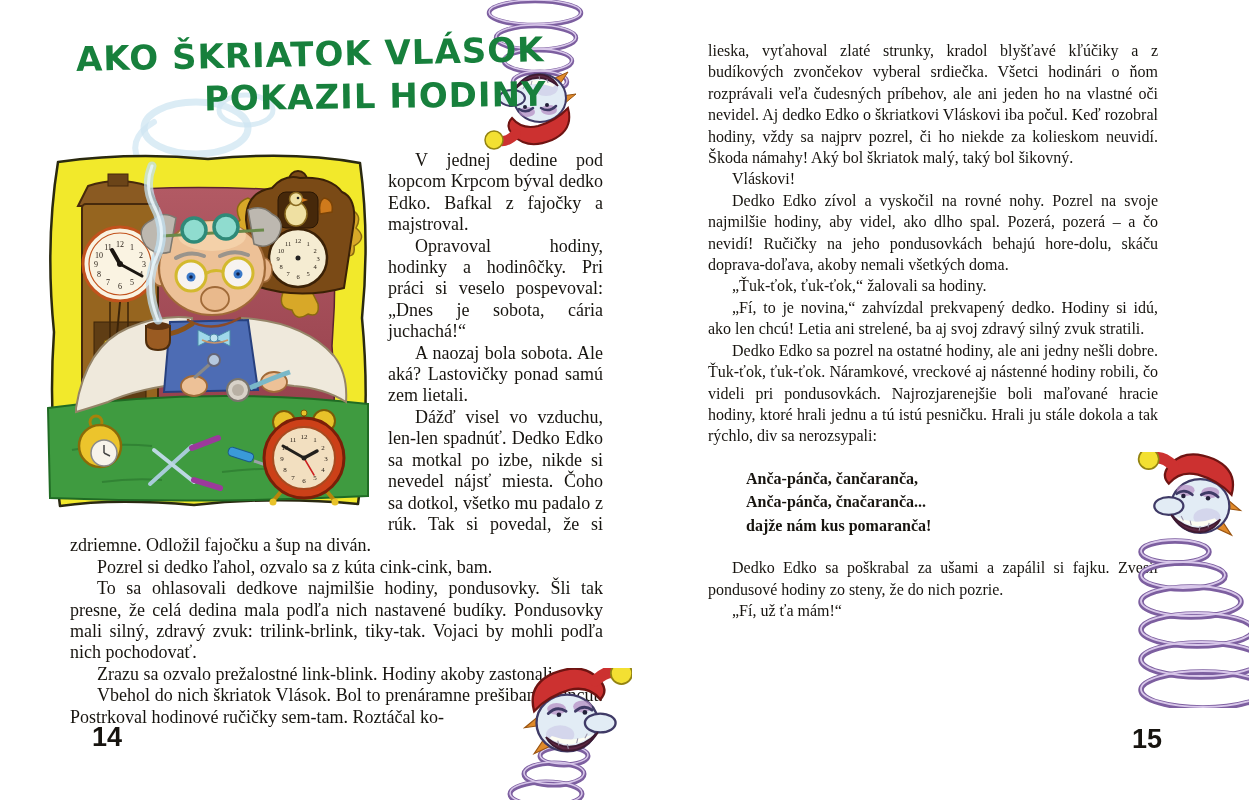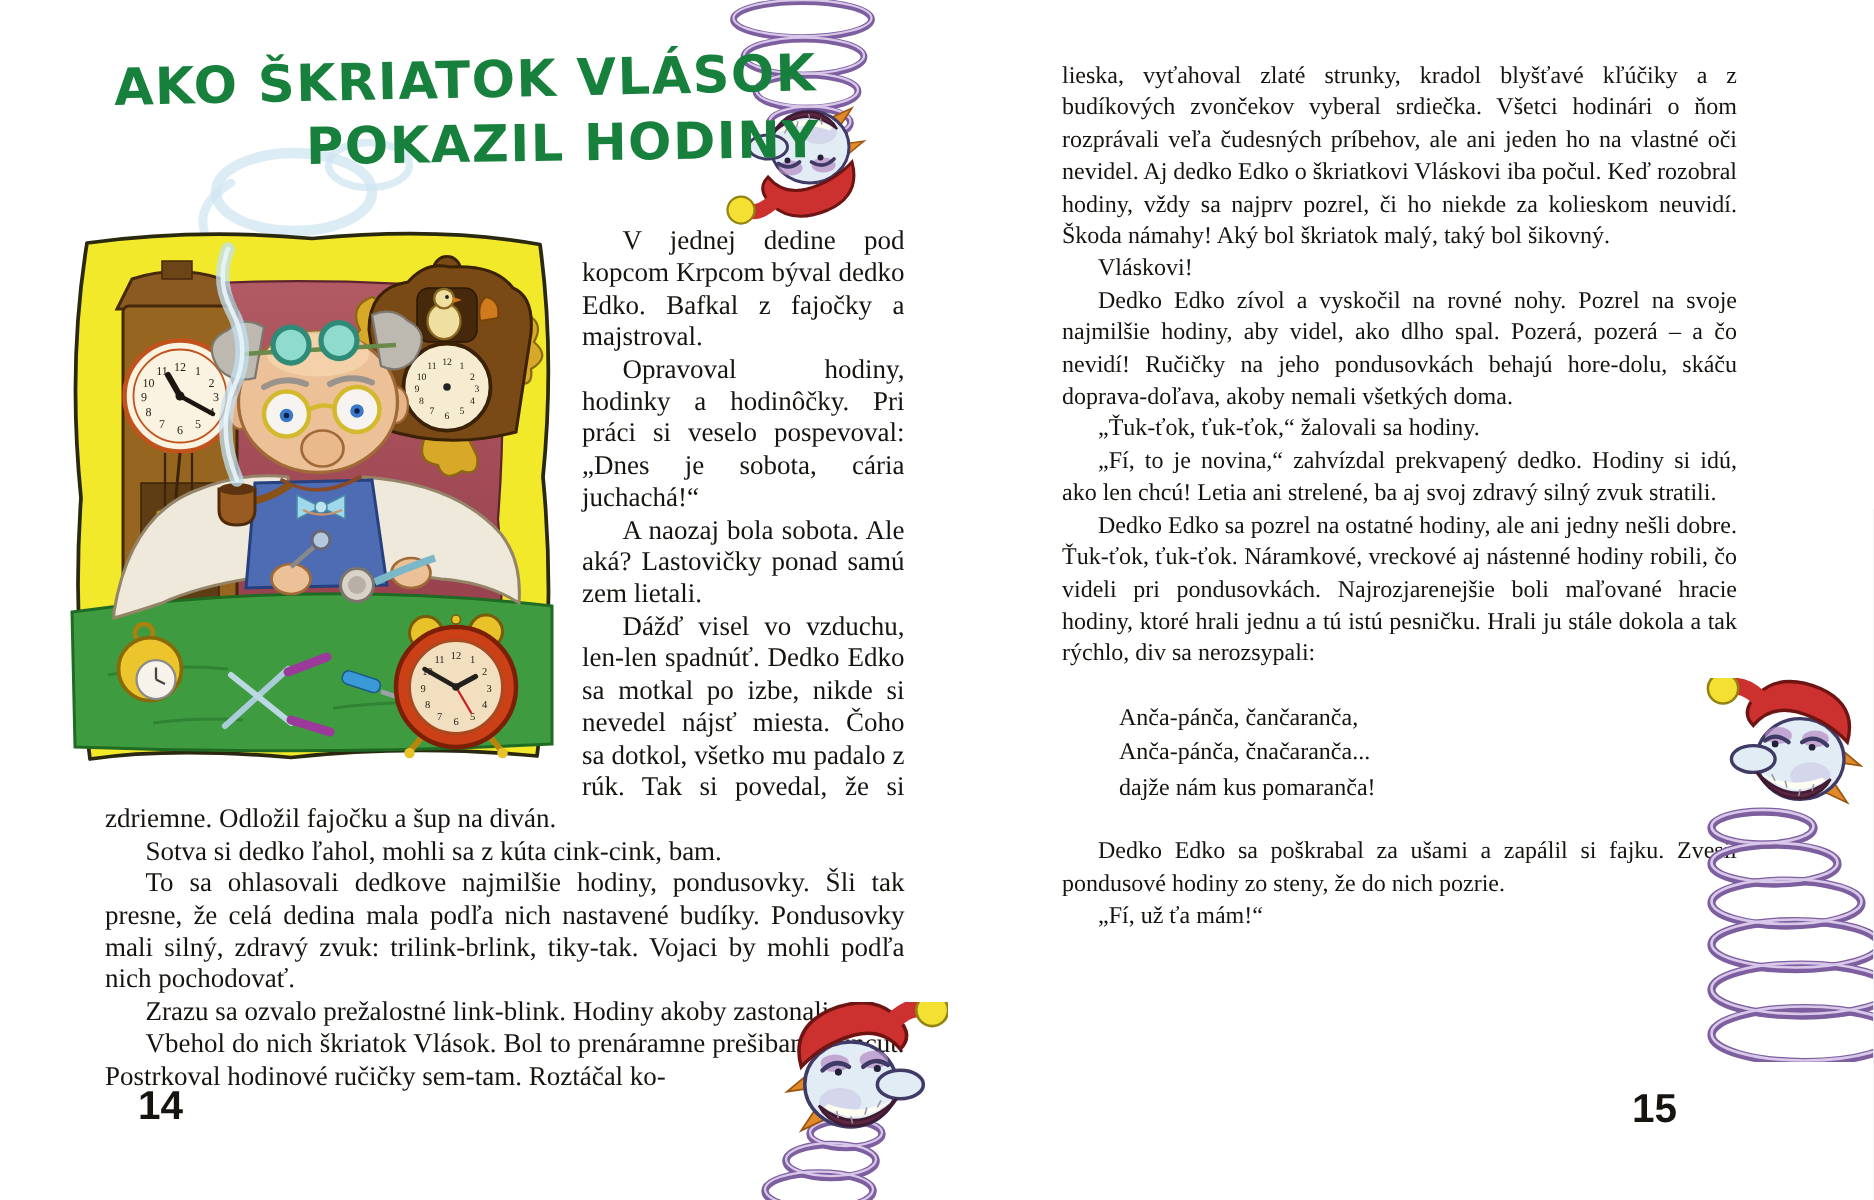--- a/index.html
+++ b/index.html
@@ -13,26 +13,26 @@
   .smoke-top{position:absolute;left:104px;top:80px;z-index:1}
   .lefttext{position:absolute;left:70px;top:150px;width:533px;z-index:2;
             font-size:18px;line-height:21.4px;text-align:justify}
   .figure{float:left;width:332px;height:364px;margin:0 14px 4px -28px}
   .figure svg{display:block}
   p.para{margin:0;text-indent:1.5em}
   p.noindent{text-indent:0}
   
   .righttext{position:absolute;left:708px;top:40px;width:450px;z-index:2;
              font-size:16px;line-height:21.4px;text-align:justify}
-  .verse{margin:20px 0 20px 38px;font-weight:normal;line-height:23.5px}
+  .verse{margin:20px 0 20px 38px;font-weight:bold;line-height:23.5px}
   .verse div{text-indent:0}
   
   .pageno{position:absolute;font-weight:bold;font-size:27px;z-index:2;font-family:Liberation Sans, sans-serif}
   #pageno-left{left:92px;top:722px}
-  #pageno-right{left:1088px;top:724px}
+  #pageno-right{left:1132px;top:724px}
   .deco{position:absolute;z-index:2}
 </style>
 </head>
 <body>
 
 <div class="spread">
 
   <svg width="0" height="0" style="position:absolute" aria-hidden="true">
     <defs>
       <linearGradient id="bgRed" x1="0" y1="0" x2="0" y2="1">
@@ -236,21 +236,21 @@
           <line x1="0" y1="0" x2="13" y2="-7" stroke="#22201c" stroke-width="3.5" stroke-linecap="round"></line>
           <line x1="0" y1="0" x2="10" y2="17" stroke="#cc2020" stroke-width="1.5" stroke-linecap="round"></line>
           <circle cx="0" cy="0" r="2.5" fill="#22201c"></circle>
         </g>
       </svg>
     </div>
     <p class="para">V jednej dedine pod kopcom Krpcom býval dedko Edko. Bafkal z fajočky a majstroval.</p>
     <p class="para">Opravoval hodiny, hodinky a hodinôčky. Pri práci si veselo pospevoval: „Dnes je sobota, cária juchachá!“</p>
     <p class="para">A naozaj bola sobota. Ale aká? Lastovičky ponad samú zem lietali.</p>
     <p class="para">Dážď visel vo vzduchu, len-len spadnúť. Dedko Edko sa motkal po izbe, nikde si nevedel nájsť miesta. Čoho sa dotkol, všetko mu padalo z rúk. Tak si povedal, že si zdriemne. Odložil fajočku a šup na diván.</p>
-    <p class="para">Sotva si dedko ľahol, mohli sa z kúta cink-cink, bam.</p>
+    <p class="para">Pozrel si dedko ľahol, ozvalo sa z kúta cink-cink, bam.</p>
     <p class="para">To sa ohlasovali dedkove najmilšie hodiny, pondusovky. Šli tak presne, že celá dedina mala podľa nich nastavené budíky. Pondusovky mali silný, zdravý zvuk: trilink-brlink, tiky-tak. Vojaci by mohli podľa nich pochodovať.</p>
     <p class="para">Zrazu sa ozvalo prežalostné link-blink. Hodiny akoby zastonali.</p>
     <p class="para">Vbehol do nich škriatok Vlások. Bol to prenáramne prešibaný huncút. Postrkoval hodinové ručičky sem-tam. Roztáčal ko-</p>
   </div>
 
   <div class="righttext">
     <p class="para noindent">lieska, vyťahoval zlaté strunky, kradol blyšťavé kľúčiky a z budíkových zvončekov vyberal srdiečka. Všetci hodinári o ňom rozprávali veľa čudesných príbehov, ale ani jeden ho na vlastné oči nevidel. Aj dedko Edko o škriatkovi Vláskovi iba počul. Keď rozobral hodiny, vždy sa najprv pozrel, či ho niekde za kolieskom neuvidí. Škoda námahy! Aký bol škriatok malý, taký bol šikovný.</p>
     <p class="para">Vláskovi!</p>
     <p class="para">Dedko Edko zívol a vyskočil na rovné nohy. Pozrel na svoje najmilšie hodiny, aby videl, ako dlho spal. Pozerá, pozerá – a čo nevidí! Ručičky na jeho pondusovkách behajú hore-dolu, skáču doprava-doľava, akoby nemali všetkých doma.</p>
     <p class="para">„Ťuk-ťok, ťuk-ťok,“ žalovali sa hodiny.</p>

